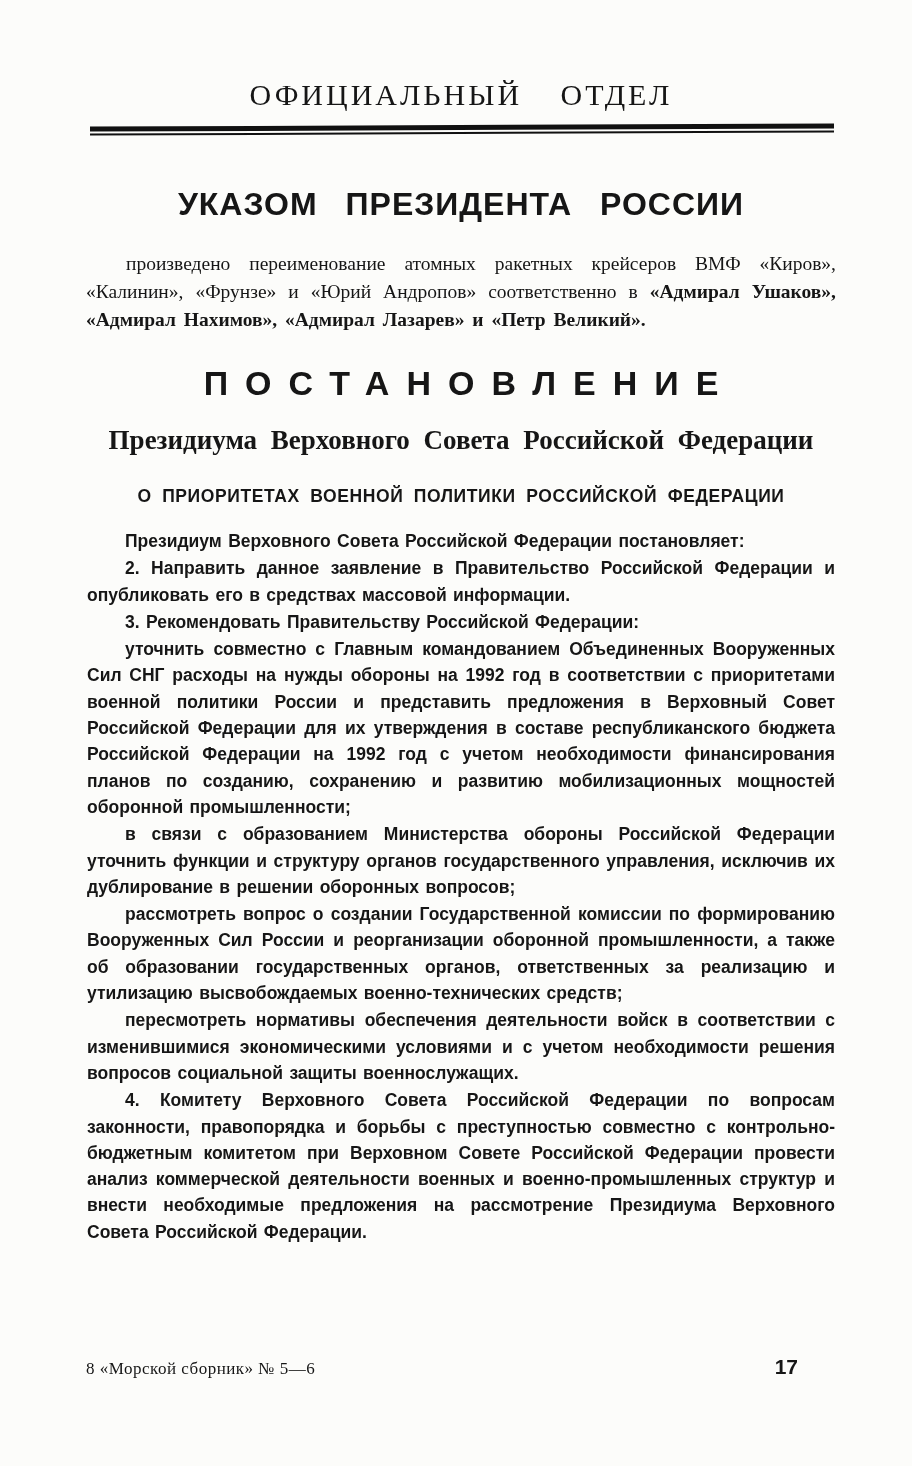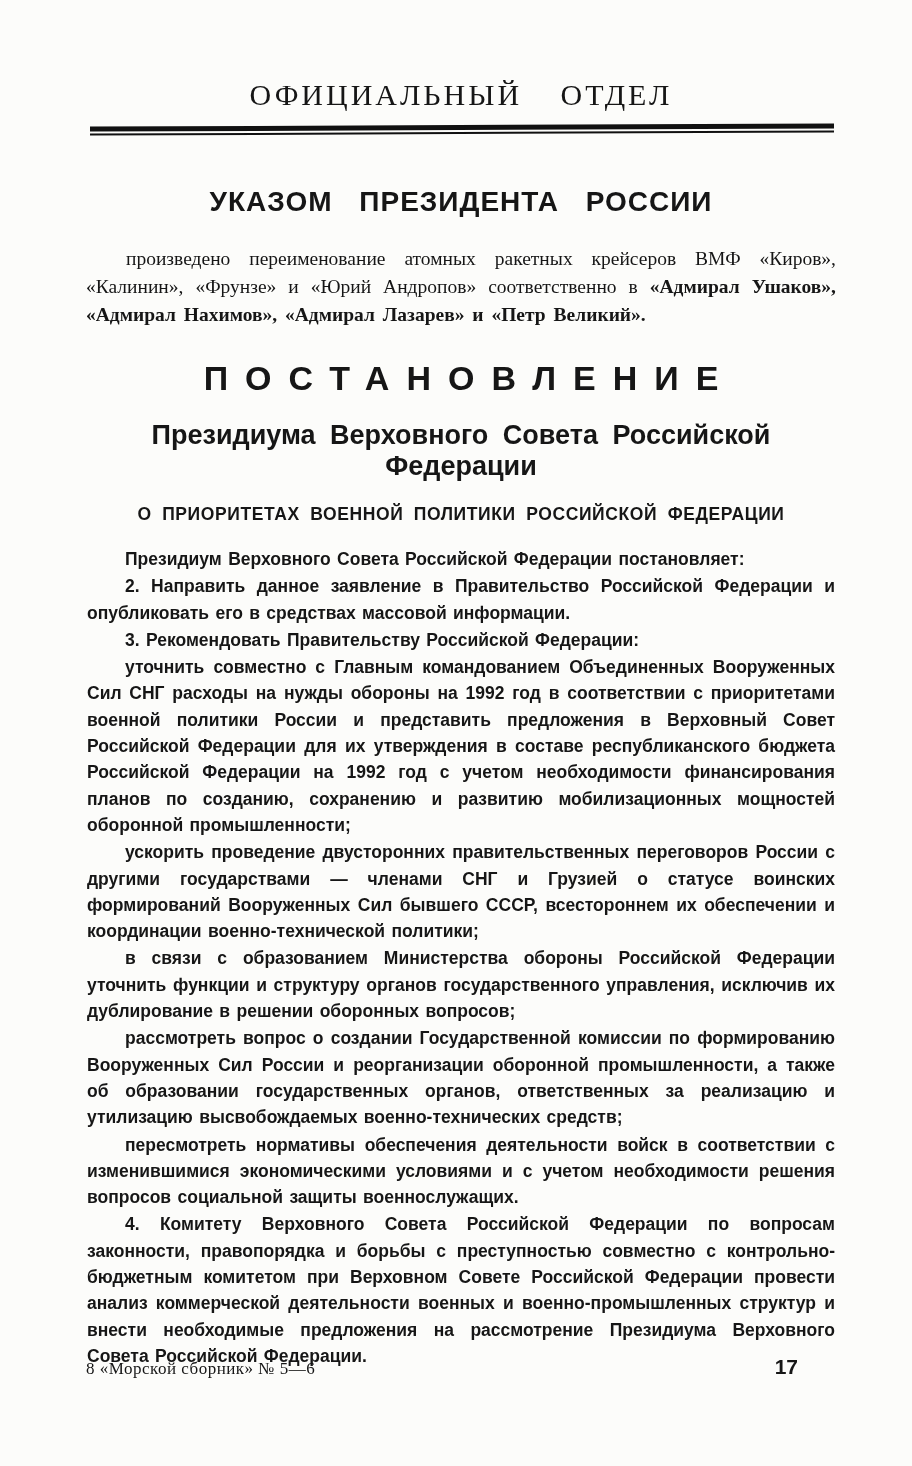--- a/index.html
+++ b/index.html
@@ -39,21 +39,21 @@
   .head-rule .rule-thin {
     height: 2px;
     background: #111;
     margin-top: 2px;
   }
   
   .decree-title {
     margin: 52px 0 27px 0;
     text-align: center;
     font-family: "Liberation Sans", sans-serif;
-    font-size: 28px;
+    font-size: 32px;
     font-weight: 700;
     letter-spacing: 1px;
     word-spacing: 18px;
   }
   .decree-para {
     margin: 0;
     font-family: "Liberation Serif", serif;
     font-size: 19.5px;
     line-height: 28px;
     text-align: justify;
@@ -67,23 +67,23 @@
   .res-heading {
     margin: 30px 0 22px 0;
     text-align: center;
     font-family: "Liberation Sans", sans-serif;
     font-size: 34px;
     font-weight: 700;
     letter-spacing: 17px;
     text-indent: 17px;
   }
   .res-subheading {
-    margin: 0 0 22px 0;
+    margin: 0 0 30px 0;
     text-align: center;
-    font-family: Liberation Sans, sans-serif;
+    font-family: Liberation Serif, serif;
     font-size: 27px;
     font-weight: 700;
     word-spacing: 7px;
   }
   .res-subject {
     margin: 0 0 21px 0;
     text-align: center;
     font-family: "Liberation Sans", sans-serif;
     font-size: 17.5px;
     font-weight: 700;
@@ -145,21 +145,20 @@
 
   <div class="res-subheading">Президиума Верховного Совета Российской Федерации</div>
 
   <div class="res-subject">О ПРИОРИТЕТАХ ВОЕННОЙ ПОЛИТИКИ РОССИЙСКОЙ ФЕДЕРАЦИИ</div>
 
   <div class="res-body">
       <p>Президиум Верховного Совета Российской Федерации постановляет:</p>
       <p>2. Направить данное заявление в Правительство Российской Федерации и опубликовать его в средствах массовой информации.</p>
       <p>3. Рекомендовать Правительству Российской Федерации:</p>
       <p>уточнить совместно с Главным командованием Объединенных Вооруженных Сил СНГ расходы на нужды обороны на 1992 год в соответствии с приоритетами военной политики России и представить предложения в Верховный Совет Российской Федерации для их утверждения в составе республиканского бюджета Российской Федерации на 1992 год с учетом необходимости финансирования планов по созданию, сохранению и развитию мобилизационных мощностей оборонной промышленности;</p>
-      <p>ускорить проведение двусторонних правительственных переговоров России с другими государствами — членами СНГ и Грузией о статусе воинских формирований Вооруженных Сил бывшего СССР, всестороннем их обеспечении и координации военно-технической политики;</p>
       <p>в связи с образованием Министерства обороны Российской Федерации уточнить функции и структуру органов государственного управления, исключив их дублирование в решении оборонных вопросов;</p>
       <p>рассмотреть вопрос о создании Государственной комиссии по формированию Вооруженных Сил России и реорганизации оборонной промышленности, а также об образовании государственных органов, ответственных за реализацию и утилизацию высвобождаемых военно-технических средств;</p>
       <p>пересмотреть нормативы обеспечения деятельности войск в соответствии с изменившимися экономическими условиями и с учетом необходимости решения вопросов социальной защиты военнослужащих.</p>
       <p>4. Комитету Верховного Совета Российской Федерации по вопросам законности, правопорядка и борьбы с преступностью совместно с контрольно-бюджетным комитетом при Верховном Совете Российской Федерации провести анализ коммерческой деятельности военных и военно-промышленных структур и внести необходимые предложения на рассмотрение Президиума Верховного Совета Российской Федерации.</p>
     </div>
 
   <div class="footer">
     <span class="footer-left">8 «Морской сборник» № 5—6</span>
     <span class="footer-page-number">17</span>
   </div>

